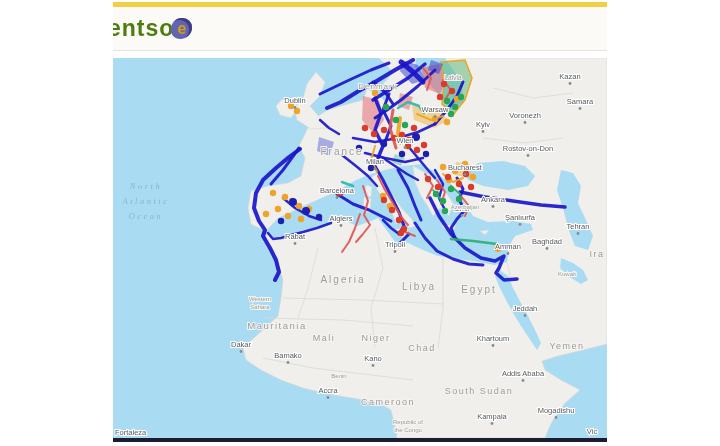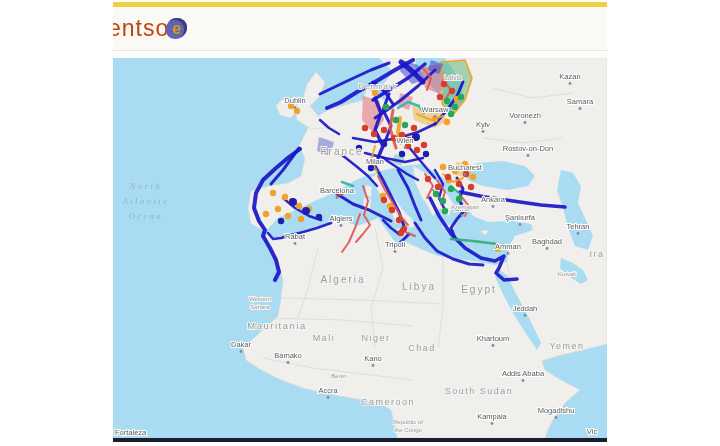--- a/index.html
+++ b/index.html
@@ -3,21 +3,21 @@
 <meta charset="utf-8">
 <style>
   html,body{margin:0;padding:0;}
   .page{position:relative;width:720px;height:446px;background:#ffffff;overflow:hidden;
         font-family:"Liberation Sans",sans-serif;}
   .content{position:absolute;left:113px;top:2px;width:494px;}
   .top-accent{height:5px;width:100%;}
   .header{height:43px;background:#fbfaf7;border-bottom:1px solid #e8e5df;
           display:flex;align-items:center;overflow:hidden;}
   .logo{display:flex;align-items:center;margin-left:-5px;white-space:nowrap;}
-  .logo-text{font-size:23px;font-weight:normal;color:#c2410c;letter-spacing:1px;}
+  .logo-text{font-size:23px;font-weight:bold;color:#4d7c0f;letter-spacing:1px;}
   .logo-badge{display:inline-flex;align-items:center;justify-content:center;
           width:21px;height:21px;margin-left:-3px;border-radius:54% 46% 58% 42%;
           background:#6363b4;box-shadow:inset -3px 2px 0 #3d3d85;
           font-size:16px;font-weight:bold;}
   .gap{height:7px;background:#ffffff;}
   .map-wrap{position:relative;width:494px;height:380px;background:#a9dcf3;}
   svg{display:block;}
   .bottom-bar{height:4px;}
   .map-city{paint-order:stroke;stroke:#ffffff;stroke-width:2.2px;fill:#565a5e;
             font-family:"Liberation Sans",sans-serif;}

